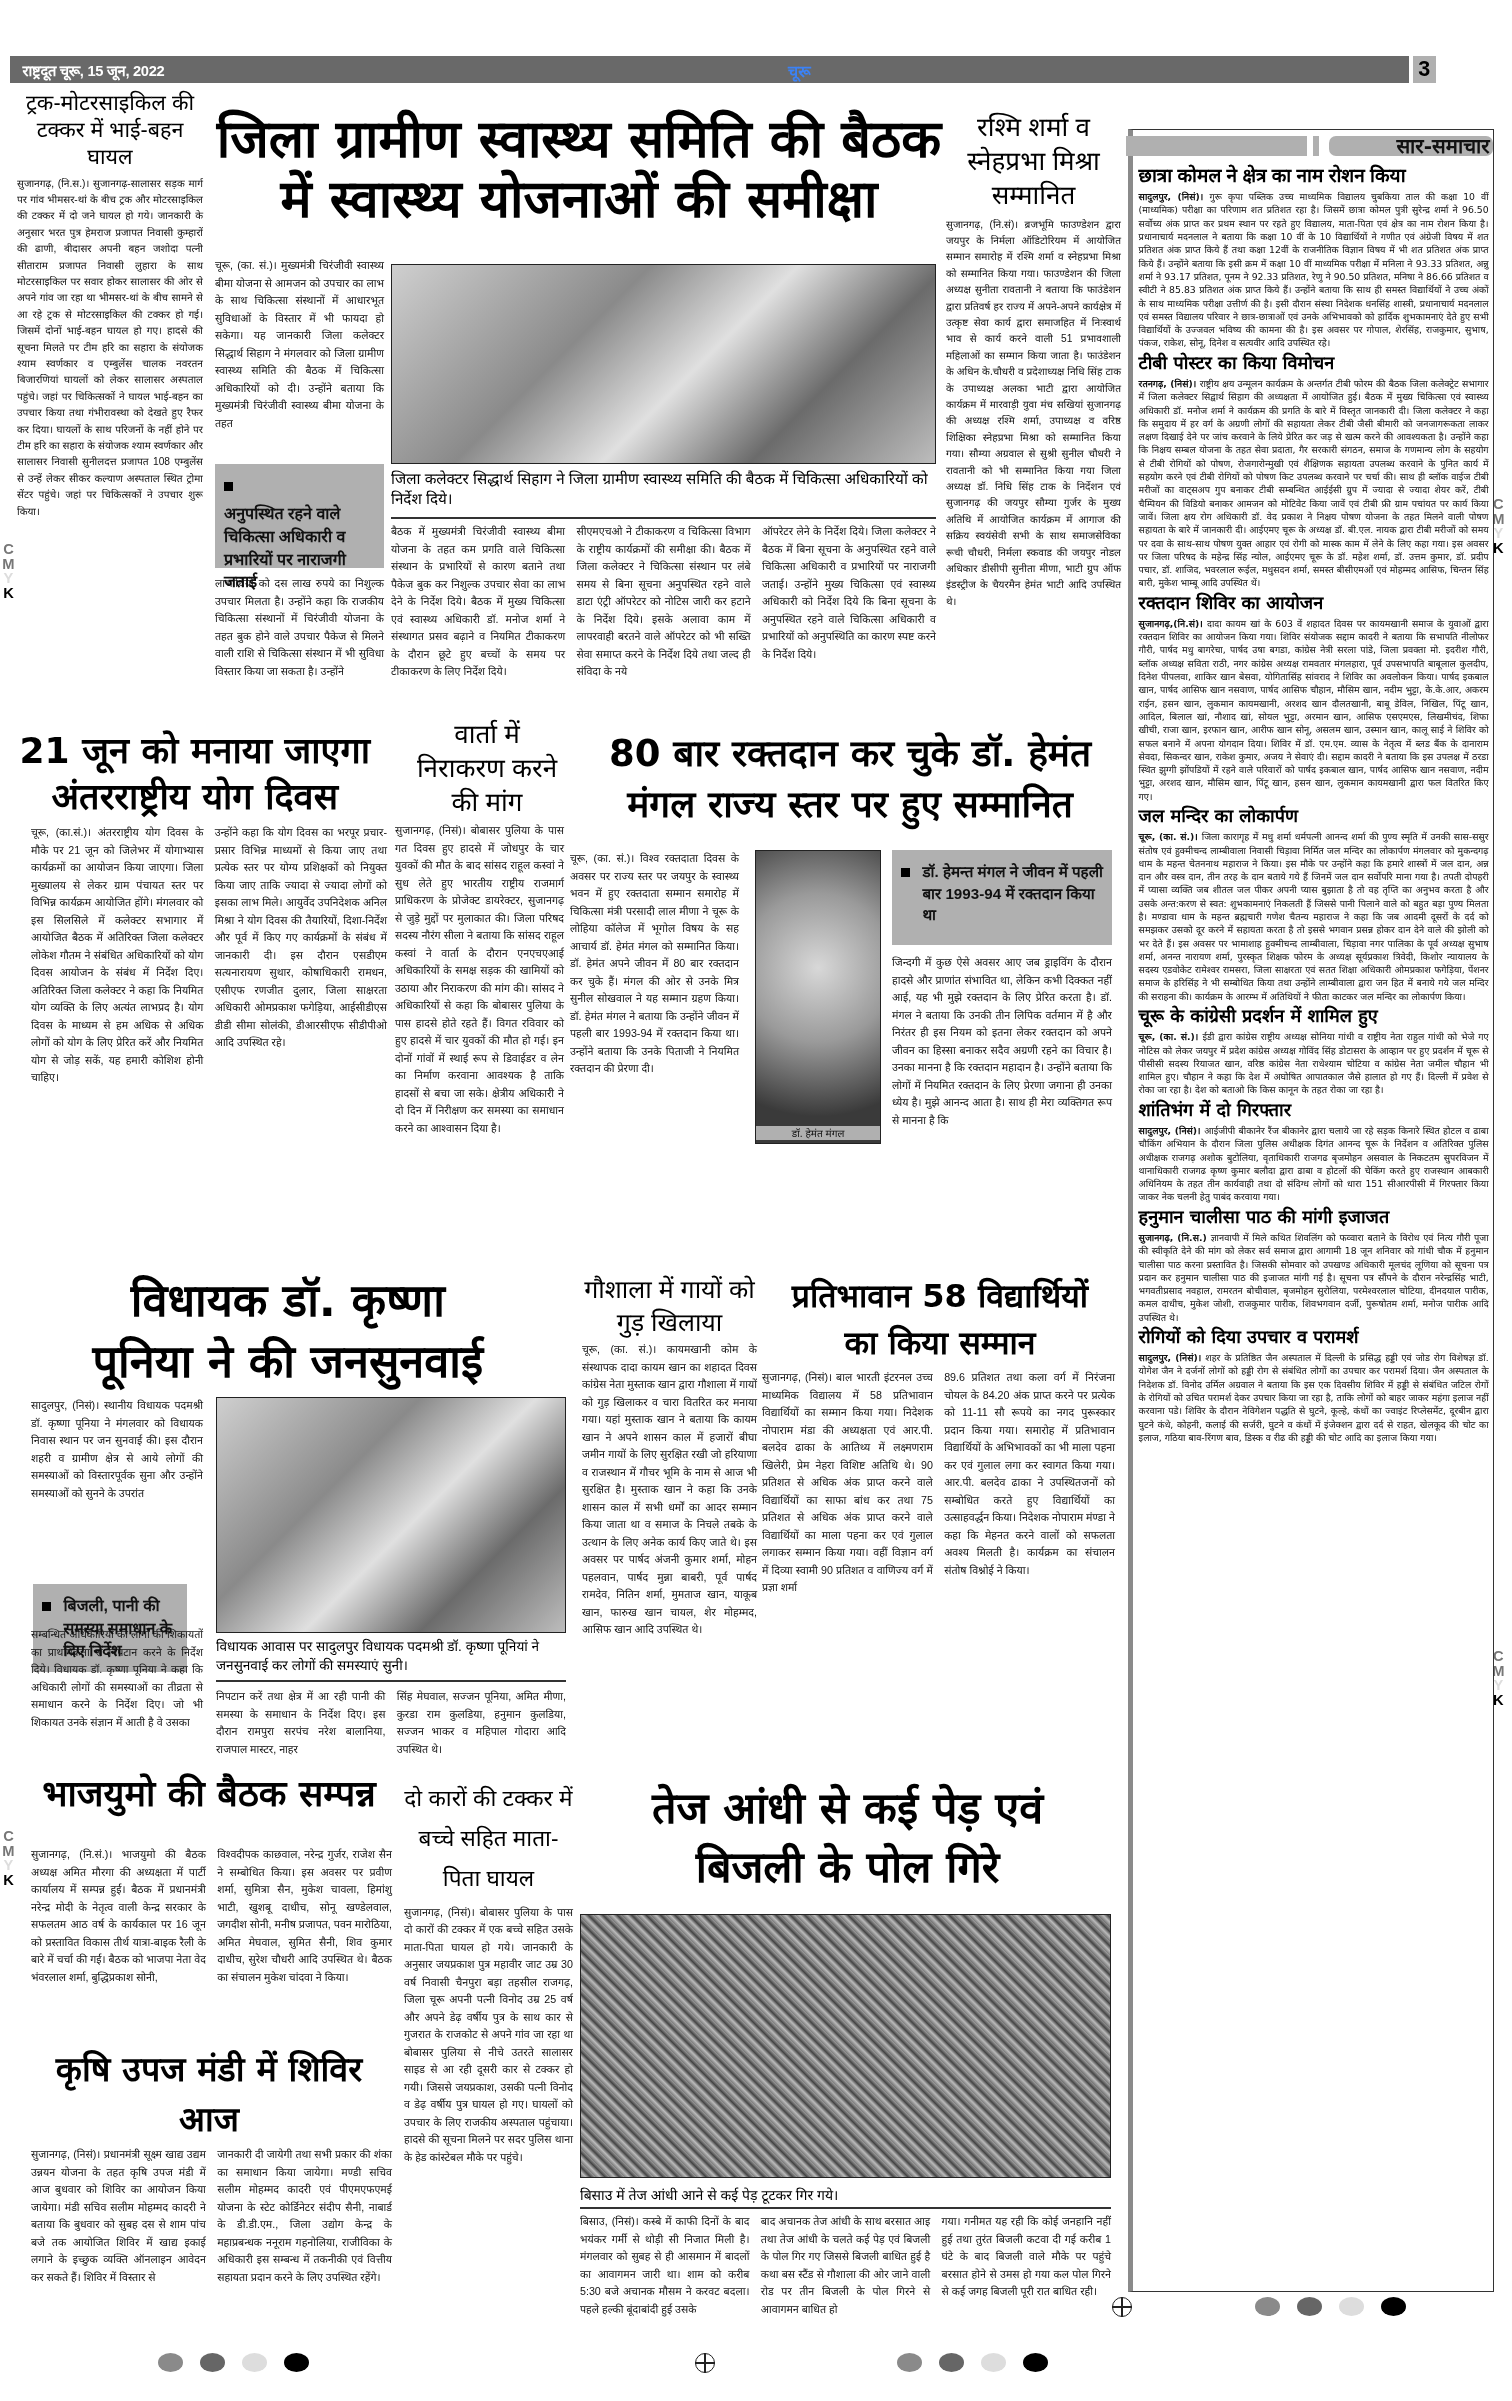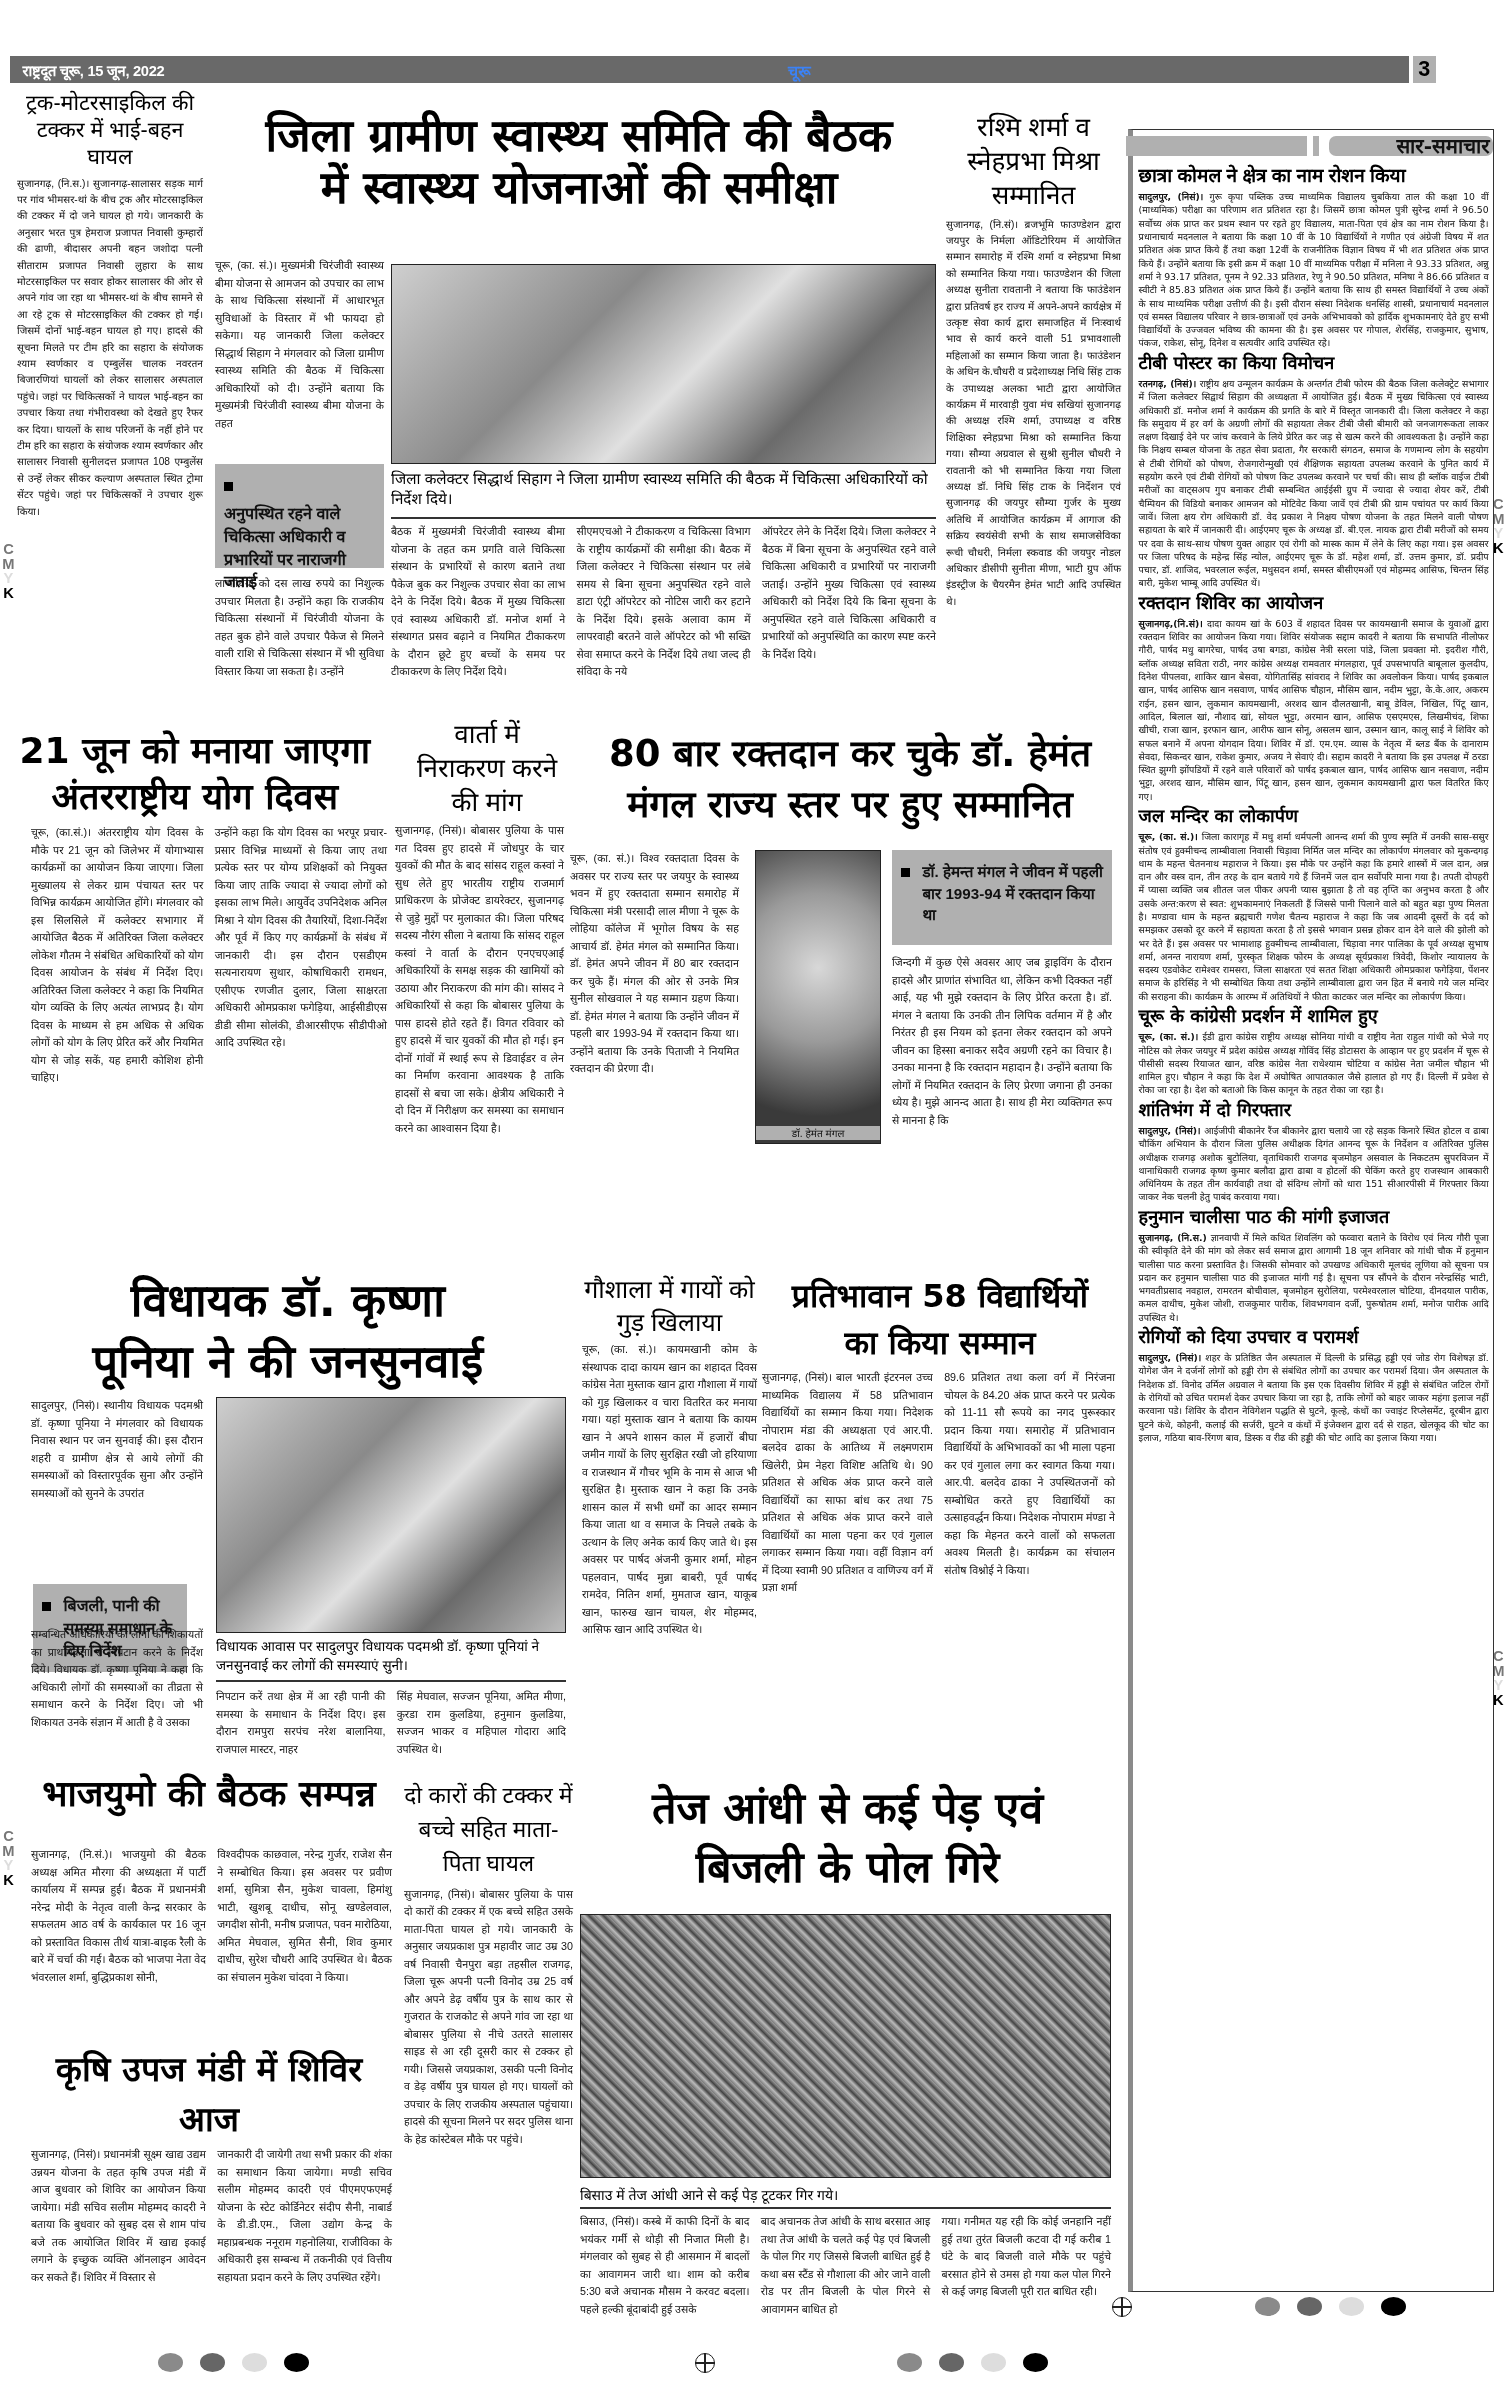--- a/index.html
+++ b/index.html
@@ -70,21 +70,21 @@
   <div>M</div>
   <div style="color:#ddd;">Y</div>
   <div style="color:#000;">K</div>
 </div>
 
 <div class="abs" style="left:17px; top:90px; width:186px;">
   <div class="subhead" style="font-size:21.5px; font-weight:normal; line-height:27px;">ट्रक-मोटरसाइकिल की टक्कर में भाई-बहन घायल</div>
   <div class="body" style="margin-top:4.5px; font-size:10.2px; line-height:16.4px;">सुजानगढ़, (नि.स.)। सुजानगढ़-सालासर सड़क मार्ग पर गांव भीमसर-थां के बीच ट्रक और मोटरसाइकिल की टक्कर में दो जने घायल हो गये। जानकारी के अनुसार भरत पुत्र हेमराज प्रजापत निवासी कुम्हारों की ढाणी, बीदासर अपनी बहन जशोदा पत्नी सीताराम प्रजापत निवासी लुहारा के साथ मोटरसाइकिल पर सवार होकर सालासर की ओर से अपने गांव जा रहा था भीमसर-थां के बीच सामने से आ रहे ट्रक से मोटरसाइकिल की टक्कर हो गई। जिसमें दोनों भाई-बहन घायल हो गए। हादसे की सूचना मिलते पर टीम हरि का सहारा के संयोजक श्याम स्वर्णकार व एम्बुलेंस चालक नवरतन बिजारणियां घायलों को लेकर सालासर अस्पताल पहुंचे। जहां पर चिकित्सकों ने घायल भाई-बहन का उपचार किया तथा गंभीरावस्था को देखते हुए रैफर कर दिया। घायलों के साथ परिजनों के नहीं होने पर टीम हरि का सहारा के संयोजक श्याम स्वर्णकार और सालासर निवासी सुनीलदत्त प्रजापत 108 एम्बुलेंस से उन्हें लेकर सीकर कल्याण अस्पताल स्थित ट्रोमा सेंटर पहुंचे। जहां पर चिकित्सकों ने उपचार शुरू किया।</div>
 </div>
 
-<div class="abs headline" style="left:215px; top:110px; width:728px; font-size:45px;">
+<div class="abs headline" style="left:215px; top:110px; width:728px; font-size:52px;">
   <div>जिला ग्रामीण स्वास्थ्य समिति की बैठक</div>
   <div>में स्वास्थ्य योजनाओं की समीक्षा</div>
 </div>
 <div class="abs" style="left:215px; top:257px; width:169px;">
   <div class="body">चूरू, (का. सं.)। मुख्यमंत्री चिरंजीवी स्वास्थ्य बीमा योजना से आमजन को उपचार का लाभ के साथ चिकित्सा संस्थानों में आधारभूत सुविधाओं के विस्तार में भी फायदा हो सकेगा। यह जानकारी जिला कलेक्टर सिद्धार्थ सिहाग ने मंगलवार को जिला ग्रामीण स्वास्थ्य समिति की बैठक में चिकित्सा अधिकारियों को दी। उन्होंने बताया कि मुख्यमंत्री चिरंजीवी स्वास्थ्य बीमा योजना के तहत</div>
 </div>
 <div class="abs hlbox" style="left:215px; top:464px; width:169px; height:104px;flex-direction:column;">
   <span class="bullet"></span>
   <span>अनुपस्थित रहने वाले चिकित्सा अधिकारी व प्रभारियों पर नाराजगी जताई</span>
 </div>
@@ -179,21 +179,21 @@
   <div class="body">विश्वदीपक काछवाल, नरेन्द्र गुर्जर, राजेश सैन ने सम्बोधित किया। इस अवसर पर प्रवीण शर्मा, सुमित्रा सैन, मुकेश चावला, हिमांशु भाटी, खुशबू दाधीच, सोनू खण्डेलवाल, जगदीश सोनी, मनीष प्रजापत, पवन मारोठिया, अमित मेघवाल, सुमित सैनी, शिव कुमार दाधीच, सुरेश चौधरी आदि उपस्थित थे। बैठक का संचालन मुकेश चांदवा ने किया।</div>
 </div>
 
 <div class="abs headline" style="left:34px; top:2044px; width:350px; font-size:34px; line-height:50px;">कृषि उपज मंडी में शिविर आज</div>
 <div class="abs cols" style="left:31px; top:2146px; width:361px;">
   <div class="body">सुजानगढ़, (निसं)। प्रधानमंत्री सूक्ष्म खाद्य उद्यम उन्नयन योजना के तहत कृषि उपज मंडी में आज बुधवार को शिविर का आयोजन किया जायेगा। मंडी सचिव सलीम मोहम्मद कादरी ने बताया कि बुधवार को सुबह दस से शाम पांच बजे तक आयोजित शिविर में खाद्य इकाई लगाने के इच्छुक व्यक्ति ऑनलाइन आवेदन कर सकते हैं। शिविर में विस्तार से</div>
   <div class="body">जानकारी दी जायेगी तथा सभी प्रकार की शंका का समाधान किया जायेगा। मण्डी सचिव सलीम मोहम्मद कादरी एवं पीएमएफएमई योजना के स्टेट कोर्डिनेटर संदीप सैनी, नाबार्ड के डी.डी.एम., जिला उद्योग केन्द्र के महाप्रबन्धक ननूराम गहनोलिया, राजीविका के अधिकारी इस सम्बन्ध में तकनीकी एवं वित्तीय सहायता प्रदान करने के लिए उपस्थित रहेंगे।</div>
 </div>
 
 <div class="abs" style="left:404px; top:1779px; width:169px;">
-  <div class="subhead" style="font-size:22.6px; line-height:34px;">दो कारों की टक्कर में बच्चे सहित माता-पिता घायल</div>
+  <div class="subhead" style="font-size:22.6px; line-height:40px;">दो कारों की टक्कर में बच्चे सहित माता-पिता घायल</div>
   <div class="body" style="margin-top:4.5px;">सुजानगढ़, (निसं)। बोबासर पुलिया के पास दो कारों की टक्कर में एक बच्चे सहित उसके माता-पिता घायल हो गये। जानकारी के अनुसार जयप्रकाश पुत्र महावीर जाट उम्र 30 वर्ष निवासी चैनपुरा बड़ा तहसील राजगढ़, जिला चूरू अपनी पत्नी विनोद उम्र 25 वर्ष और अपने डेढ़ वर्षीय पुत्र के साथ कार से गुजरात के राजकोट से अपने गांव जा रहा था बोबासर पुलिया से नीचे उतरते सालासर साइड से आ रही दूसरी कार से टक्कर हो गयी। जिससे जयप्रकाश, उसकी पत्नी विनोद व डेढ़ वर्षीय पुत्र घायल हो गए। घायलों को उपचार के लिए राजकीय अस्पताल पहुंचाया। हादसे की सूचना मिलने पर सदर पुलिस थाना के हेड कांस्टेबल मौके पर पहुंचे।</div>
 </div>
 
 <div class="abs headline" style="left:582px; top:1779px; width:531px; font-size:43px; line-height:59px;">
   <div>तेज आंधी से कई पेड़ एवं</div>
   <div>बिजली के पोल गिरे</div>
 </div>
 <div class="abs photo-tree" style="left:580px; top:1914px; width:531px; height:264px;"></div>
 <div class="abs caption" style="left:580px; top:2185px; width:531px; font-size:14px;">बिसाउ में तेज आंधी आने से कई पेड़ टूटकर गिर गये।</div>
 <div class="abs rule" style="left:580px; top:2207px; width:531px;"></div>

